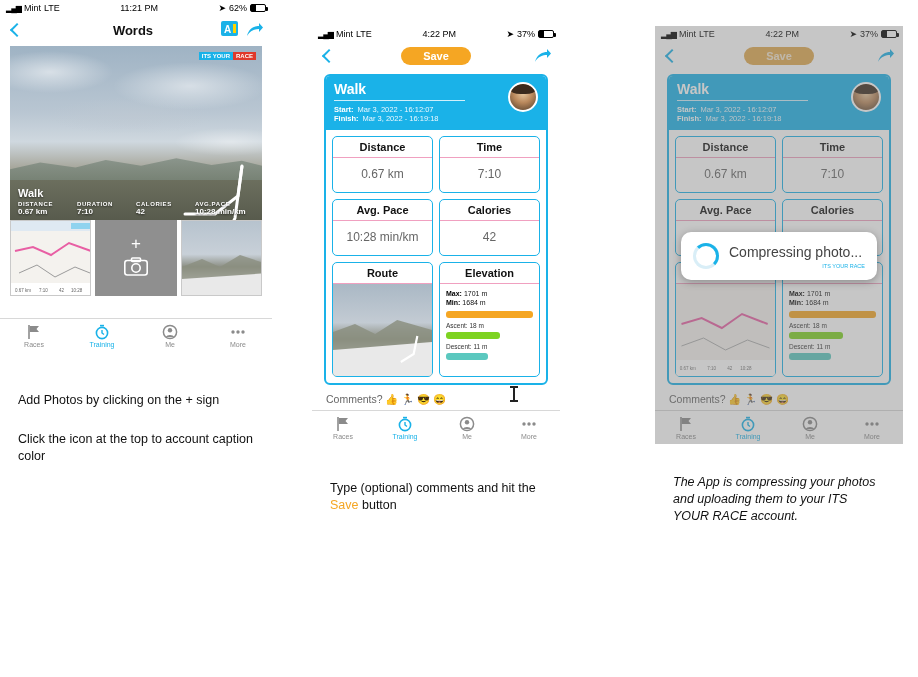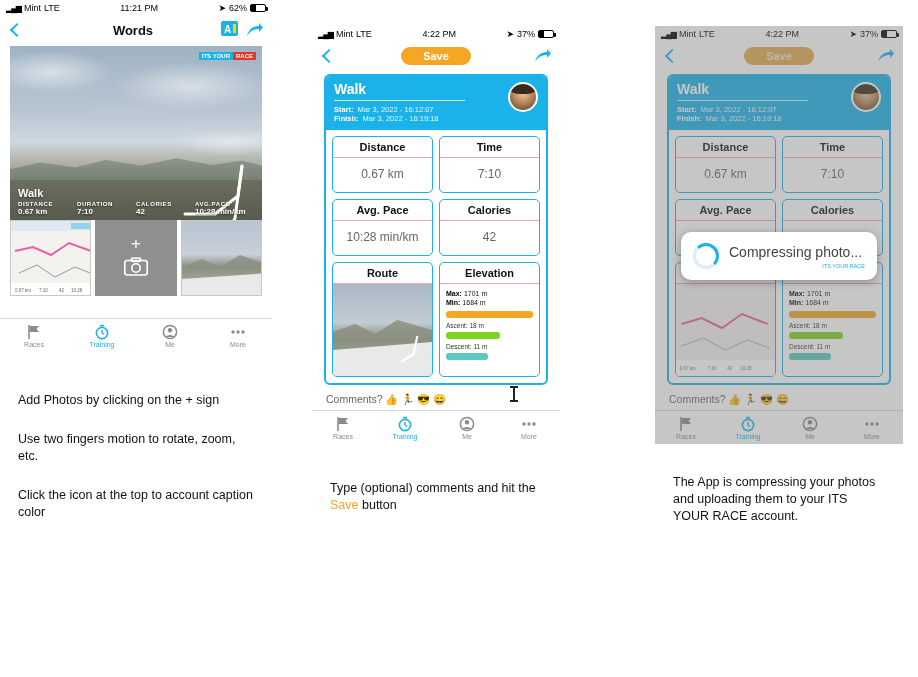--- a/index.html
+++ b/index.html
@@ -188,21 +188,21 @@
     position: absolute; left: 26px; top: 206px; width: 196px; height: 48px;
     background: #fff; border-radius: 10px; box-shadow: 0 2px 8px rgba(0,0,0,.3);
     display: flex; align-items: center; gap: 10px; padding: 0 12px;
   }
   .spinner {
     width: 26px; height: 26px; border-radius: 50%;
     border: 3px solid #d9eef7; border-top-color: #1ab2e8; border-right-color: #1ab2e8;
   }
   .toast .t1 { font-size: 14px; color: #444; }
   .toast .t2 { font-size: 5.5px; color: #1ab2e8; text-align: right; margin-top: 3px; }
-  .cap3 { text-align: left; }
+  .cap3 { text-align: left; font-style: italic; }
 </style>
 </head>
 <body>
 
 <div class="page">
 
   <div class="phone" id="panel1">
     <div class="statusbar">
       <span class="sb-left">
         <span class="sig">▂▄▆</span>
@@ -346,21 +346,20 @@
               <circle cx="9" cy="8" r="1.7" fill="#8b8b8b"></circle>
               <circle cx="14" cy="8" r="1.7" fill="#8b8b8b"></circle>
             </svg>
         </span>
         <span class="tlabel">More</span>
       </div>
     </div>
 
     <div style="margin-top:40px">
       <div class="hint">Add Photos by clicking on the + sign</div>
-      <div class="hint">Use two fingers motion to rotate, zoom, etc.</div>
       <div class="hint">Click the icon at the top to account caption color</div>
     </div>
   </div>
 
   <div class="phone" id="panel2">
     <div class="statusbar">
       <span class="sb-left">
         <span class="sig">▂▄▆</span>
         <span>Mint</span>
         <span>LTE</span>

